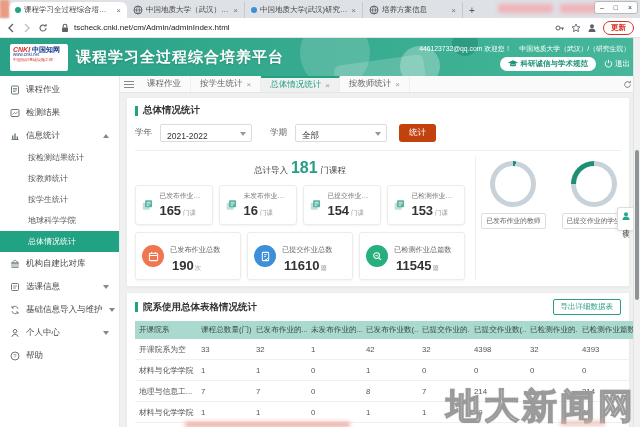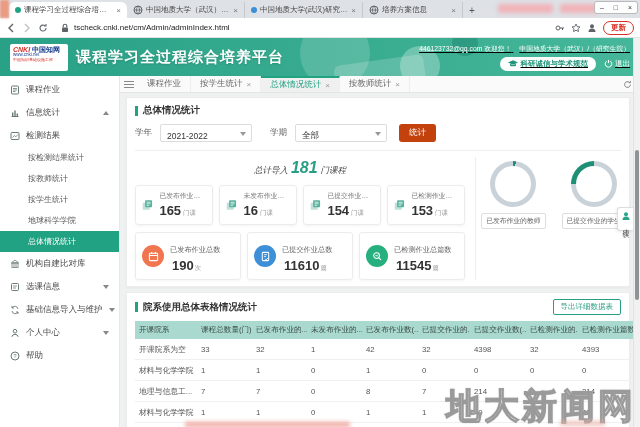--- a/index.html
+++ b/index.html
@@ -28,21 +28,21 @@
 
   
   .banner { position:relative; height:38px; background:linear-gradient(90deg,#28a187,#38ac90 55%,#46b79a); overflow:hidden; display:flex; align-items:center; padding:0 10px; }
   .banner .blob { position:absolute; border-radius:50%; background:rgba(255,255,255,0.16); }
   .logo { width:58px; height:27px; background:#fff; border-radius:2px; padding:2px 3px; line-height:1.1; flex:0 0 auto; }
   .logo .l1 { font-size:7px; font-weight:bold; color:#1a3f8f; }
   .logo .l1 b { color:#d7342a; font-style:italic; }
   .logo .l2 { font-size:4.5px; color:#1a3f8f; }
   .logo .l3 { font-size:4px; color:#d7342a; }
   .banner-title { color:#fff; font-size:15px; font-weight:bold; margin-left:8px; letter-spacing:1px; text-shadow:0 1px 2px rgba(0,0,0,0.15); white-space:nowrap; }
-  .banner-right { margin-left:auto; display:flex; flex-direction:column; align-items:flex-end; gap:3px; z-index:2;text-decoration:underline; }
+  .banner-right { margin-left:auto; display:flex; flex-direction:column; align-items:flex-end; gap:3px; z-index:2; }
   .welcome-line { font-size:6.8px; color:#fff; white-space:nowrap; }
   .welcome-line span { margin-left:6px; }
   .banner-btns { display:flex; align-items:center; gap:8px; }
   .integrity-btn { background:#fff; color:#1f9479; font-size:7.5px; border-radius:9px; padding:2px 8px; display:flex; align-items:center; gap:3px; font-weight:bold; }
   .logout-btn { color:#fff; font-size:7.5px; display:flex; align-items:center; gap:2px; }
 
   
   .app { display:flex; height:351px; }
   .sidebar { width:120px; background:#fff; border-right:1px solid #e8e8e8; padding-top:2px; flex:0 0 auto; }
   .s-item { display:flex; align-items:center; gap:6px; height:23px; padding:0 10px; font-size:8.5px; color:#4a4a4a; white-space:nowrap; }
@@ -69,21 +69,21 @@
 
   .filters { display:flex; align-items:center; gap:8px; margin-top:7px; padding-bottom:8px; border-bottom:1px solid #efefef; }
   .f-label { font-size:8.5px; color:#555; }
   .select { position:relative; width:92px; height:18px; border:1px solid #dcdcdc; border-radius:2px; font-size:8.5px; color:#333; display:flex; align-items:center; padding:5px 14px 0 6px; }
   .select::after { content:""; position:absolute; right:5px; top:7px; border-left:3px solid transparent; border-right:3px solid transparent; border-top:4px solid #999; }
   .stat-btn { background:#c2410c; color:#fff; font-size:8.5px; border-radius:3px; padding:3px 10px; margin-left:4px; }
 
   .ov-body { display:flex; margin-top:6px; }
   .ov-left { flex:1; padding-right:10px; }
   .ov-right { width:146px; border-left:1px solid #eee; padding:4px 0 0 10px; flex:0 0 auto; }
-  .total-line { text-align:center; font-size:8.5px; color:#444; margin:2px 0 8px;font-style:italic; }
+  .total-line { text-align:center; font-size:8.5px; color:#444; margin:2px 0 8px; }
   .total-line .num { font-size:16px; font-weight:bold; color:#2a9d85; margin:0 3px; }
   .cards4 { display:grid; grid-template-columns:repeat(4,1fr); gap:6px; }
   .ccard { border:1px solid #ececec; border-radius:3px; box-shadow:0 1px 3px rgba(0,0,0,0.05); padding:5px 6px; display:flex; gap:5px; align-items:center; min-width:0; }
   .ccard .info { min-width:0; }
   .ccard .lbl { font-size:6.8px; color:#777; white-space:nowrap; overflow:hidden; text-overflow:ellipsis; }
   .ccard .val { font-size:13px; font-weight:bold; color:#333; }
   .ccard .unit { font-size:6.5px; color:#999; margin-left:2px; }
   .cards3 { display:grid; grid-template-columns:repeat(3,1fr); gap:6px; margin-top:7px; }
   .scard { border:1px solid #ececec; border-radius:3px; box-shadow:0 1px 3px rgba(0,0,0,0.05); padding:5px 6px; display:flex; gap:6px; align-items:center; min-width:0; }
   .scard .ic { width:22px; height:22px; border-radius:50%; flex:0 0 auto; display:flex; align-items:center; justify-content:center; }
@@ -230,34 +230,34 @@
     <div class="sidebar">
       <div class="s-item">
         <svg width="10" height="10" viewBox="0 0 10 10">
             <rect x="1.5" y="1" width="7" height="8" rx="1" fill="none" stroke="#6b7b76"></rect>
             <path d="M3 3.5h4M3 5h4M3 6.5h2.5" stroke="#6b7b76" stroke-width="0.8"></path>
           </svg>
         <span>课程作业</span>
       </div>
       <div class="s-item">
         <svg width="10" height="10" viewBox="0 0 10 10">
+            <rect x="1" y="1.5" width="8" height="7" rx="1" fill="none" stroke="#6b7b76"></rect>
+            <path d="M2.5 6.5l1.8-2 1.5 1.3L8 3.5" fill="none" stroke="#6b7b76" stroke-width="0.8"></path>
+          </svg>
+        <span>检测结果</span>
+      </div>
+      <div class="s-item">
+        <svg width="10" height="10" viewBox="0 0 10 10">
             <path d="M1.5 8.5h7" stroke="#6b7b76"></path>
             <rect x="2" y="4.5" width="1.4" height="3.5" fill="#6b7b76"></rect>
             <rect x="4.3" y="2.5" width="1.4" height="5.5" fill="#6b7b76"></rect>
             <rect x="6.6" y="5.5" width="1.4" height="2.5" fill="#6b7b76"></rect>
           </svg>
         <span>信息统计</span>
         <span class="caret up"></span>
-      </div>
-      <div class="s-item">
-        <svg width="10" height="10" viewBox="0 0 10 10">
-            <rect x="1" y="1.5" width="8" height="7" rx="1" fill="none" stroke="#6b7b76"></rect>
-            <path d="M2.5 6.5l1.8-2 1.5 1.3L8 3.5" fill="none" stroke="#6b7b76" stroke-width="0.8"></path>
-          </svg>
-        <span>检测结果</span>
       </div>
       <div class="s-sub">
           <span>按检测结果统计</span>
         </div>
       <div class="s-sub">
           <span>按教师统计</span>
         </div>
       <div class="s-sub">
           <span>按学生统计</span>
         </div>

